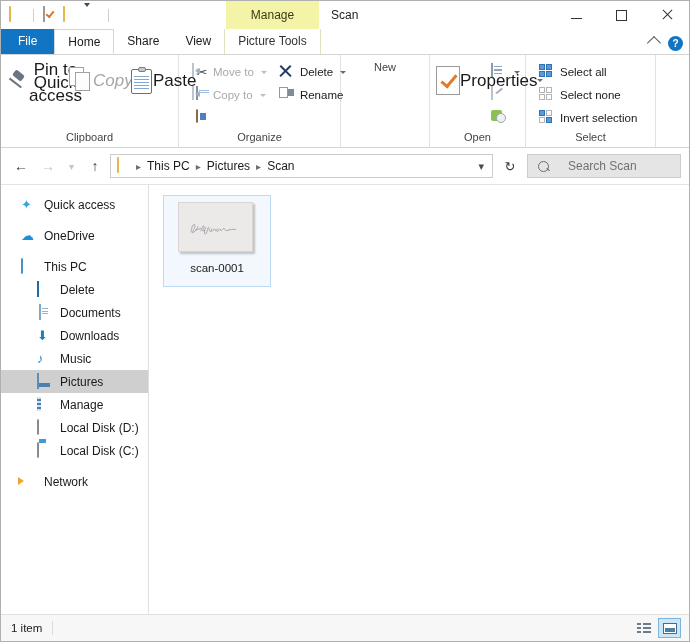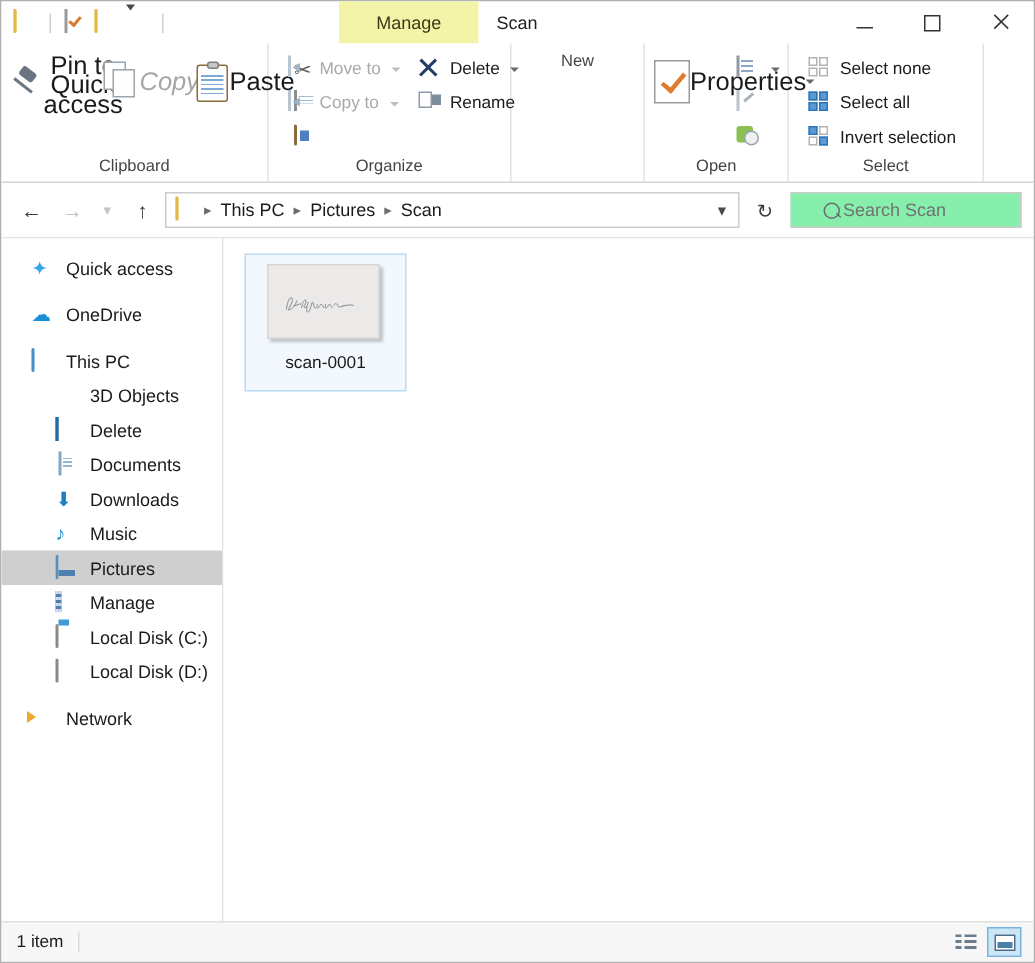--- a/index.html
+++ b/index.html
@@ -546,25 +546,25 @@
   .refreshbtn {
     width: 26px; height: 24px;
     display: flex; align-items: center; justify-content: center;
     border: 1px solid transparent;
     font-size: 13px; color: #3c3c3c;
   }
   .searchbox {
     width: 154px;
     height: 24px;
     border: 1px solid #cccccc;
-    background: #86efac;
-    display: flex;
-    align-items: center;
-    gap: 2px;
-    padding: 0 21px;
+    background: #e5e5e5;
+    display: flex;
+    align-items: center;
+    gap: 19px;
+    padding: 0 10px;
     box-sizing: border-box;
   }
   .mag {
     width: 9px; height: 9px;
     border: 1.3px solid #6d6d6d;
     border-radius: 50%;
     position: relative;
     flex: none;
   }
   .mag:after {
@@ -836,20 +836,31 @@
         </div>
       <div class="winbtn">
           <span class="box-max"></span>
         </div>
       <div class="winbtn">
           <span class="x-close"></span>
         </div>
     </div>
   </div>
 
+  <div class="tabstrip">
+    <div class="tab file">File</div>
+    <div class="tab active">Home</div>
+    <div class="tab">Share</div>
+    <div class="tab">View</div>
+    <div class="tab picture-tools">Picture Tools</div>
+    <div class="help-area">
+      <span class="chev-up"></span>
+      <span class="help-circle">?</span>
+    </div>
+  </div>
 
   <div class="ribbon">
 
     <div class="rgroup" style="width:178px">
       <div class="rgroup-body">
         <div class="bigbtn">
           <span class="glyph">
               <span class="pin-ico"></span>
             </span>
           <span>Pin to Quick access</span>
@@ -944,29 +955,29 @@
         </div>
       </div>
       <div class="rgroup-label">Open</div>
     </div>
 
     <div class="rgroup" style="width:130px">
       <div class="rgroup-body" style="padding-left:10px">
         <div class="smallcol">
           <div class="smallbtn">
             <span class="mini-ico">
+              <span class="sel-all-ico"><i class="q1"></i><i class="q2"></i><i class="q3"></i><i class="q4"></i></span>
+            </span>
+            <span>Select all</span>
+          </div>
+          <div class="smallbtn">
+            <span class="mini-ico">
               <span class="sel-none-ico"><i class="q1"></i><i class="q2"></i><i class="q3"></i><i class="q4"></i></span>
             </span>
             <span>Select none</span>
-          </div>
-          <div class="smallbtn">
-            <span class="mini-ico">
-              <span class="sel-all-ico"><i class="q1"></i><i class="q2"></i><i class="q3"></i><i class="q4"></i></span>
-            </span>
-            <span>Select all</span>
           </div>
           <div class="smallbtn">
             <span class="mini-ico">
               <span class="sel-inv-ico"><i class="q1"></i><i class="q2"></i><i class="q3"></i><i class="q4"></i></span>
             </span>
             <span>Invert selection</span>
           </div>
         </div>
       </div>
       <div class="rgroup-label">Select</div>
@@ -1009,24 +1020,20 @@
       </div>
       <div class="navitem spacer-top">
         <span class="nav-ico cloud-ico">☁</span>
         <span>OneDrive</span>
       </div>
       <div class="navitem spacer-top">
         <span class="nav-ico"><span class="pc-ico"></span></span>
         <span>This PC</span>
       </div>
       <div class="navitem indent">
-        <span class="nav-ico"><span class="cube-ico"></span></span>
-        <span>3D Objects</span>
-      </div>
-      <div class="navitem indent">
         <span class="nav-ico"><span class="desktop-ico"></span></span>
         <span>Delete</span>
       </div>
       <div class="navitem indent">
         <span class="nav-ico"><span class="doc-ico"></span></span>
         <span>Documents</span>
       </div>
       <div class="navitem indent">
         <span class="nav-ico down-ico">⬇</span>
         <span>Downloads</span>
@@ -1037,26 +1044,26 @@
       </div>
       <div class="navitem indent selected">
         <span class="nav-ico"><span class="pic-ico"></span></span>
         <span>Pictures</span>
       </div>
       <div class="navitem indent">
         <span class="nav-ico"><span class="video-ico"></span></span>
         <span>Manage</span>
       </div>
       <div class="navitem indent">
+        <span class="nav-ico"><span class="disk-ico"></span></span>
+        <span>Local Disk (D:)</span>
+      </div>
+      <div class="navitem indent">
         <span class="nav-ico"><span class="disk-ico sys"></span></span>
         <span>Local Disk (C:)</span>
-      </div>
-      <div class="navitem indent">
-        <span class="nav-ico"><span class="disk-ico"></span></span>
-        <span>Local Disk (D:)</span>
       </div>
       <div class="navitem spacer-top">
         <span class="nav-ico"><span class="network-ico"></span></span>
         <span>Network</span>
       </div>
     </div>
 
     <div class="content">
       <div class="fileitem">
         <div class="thumb-wrap">

